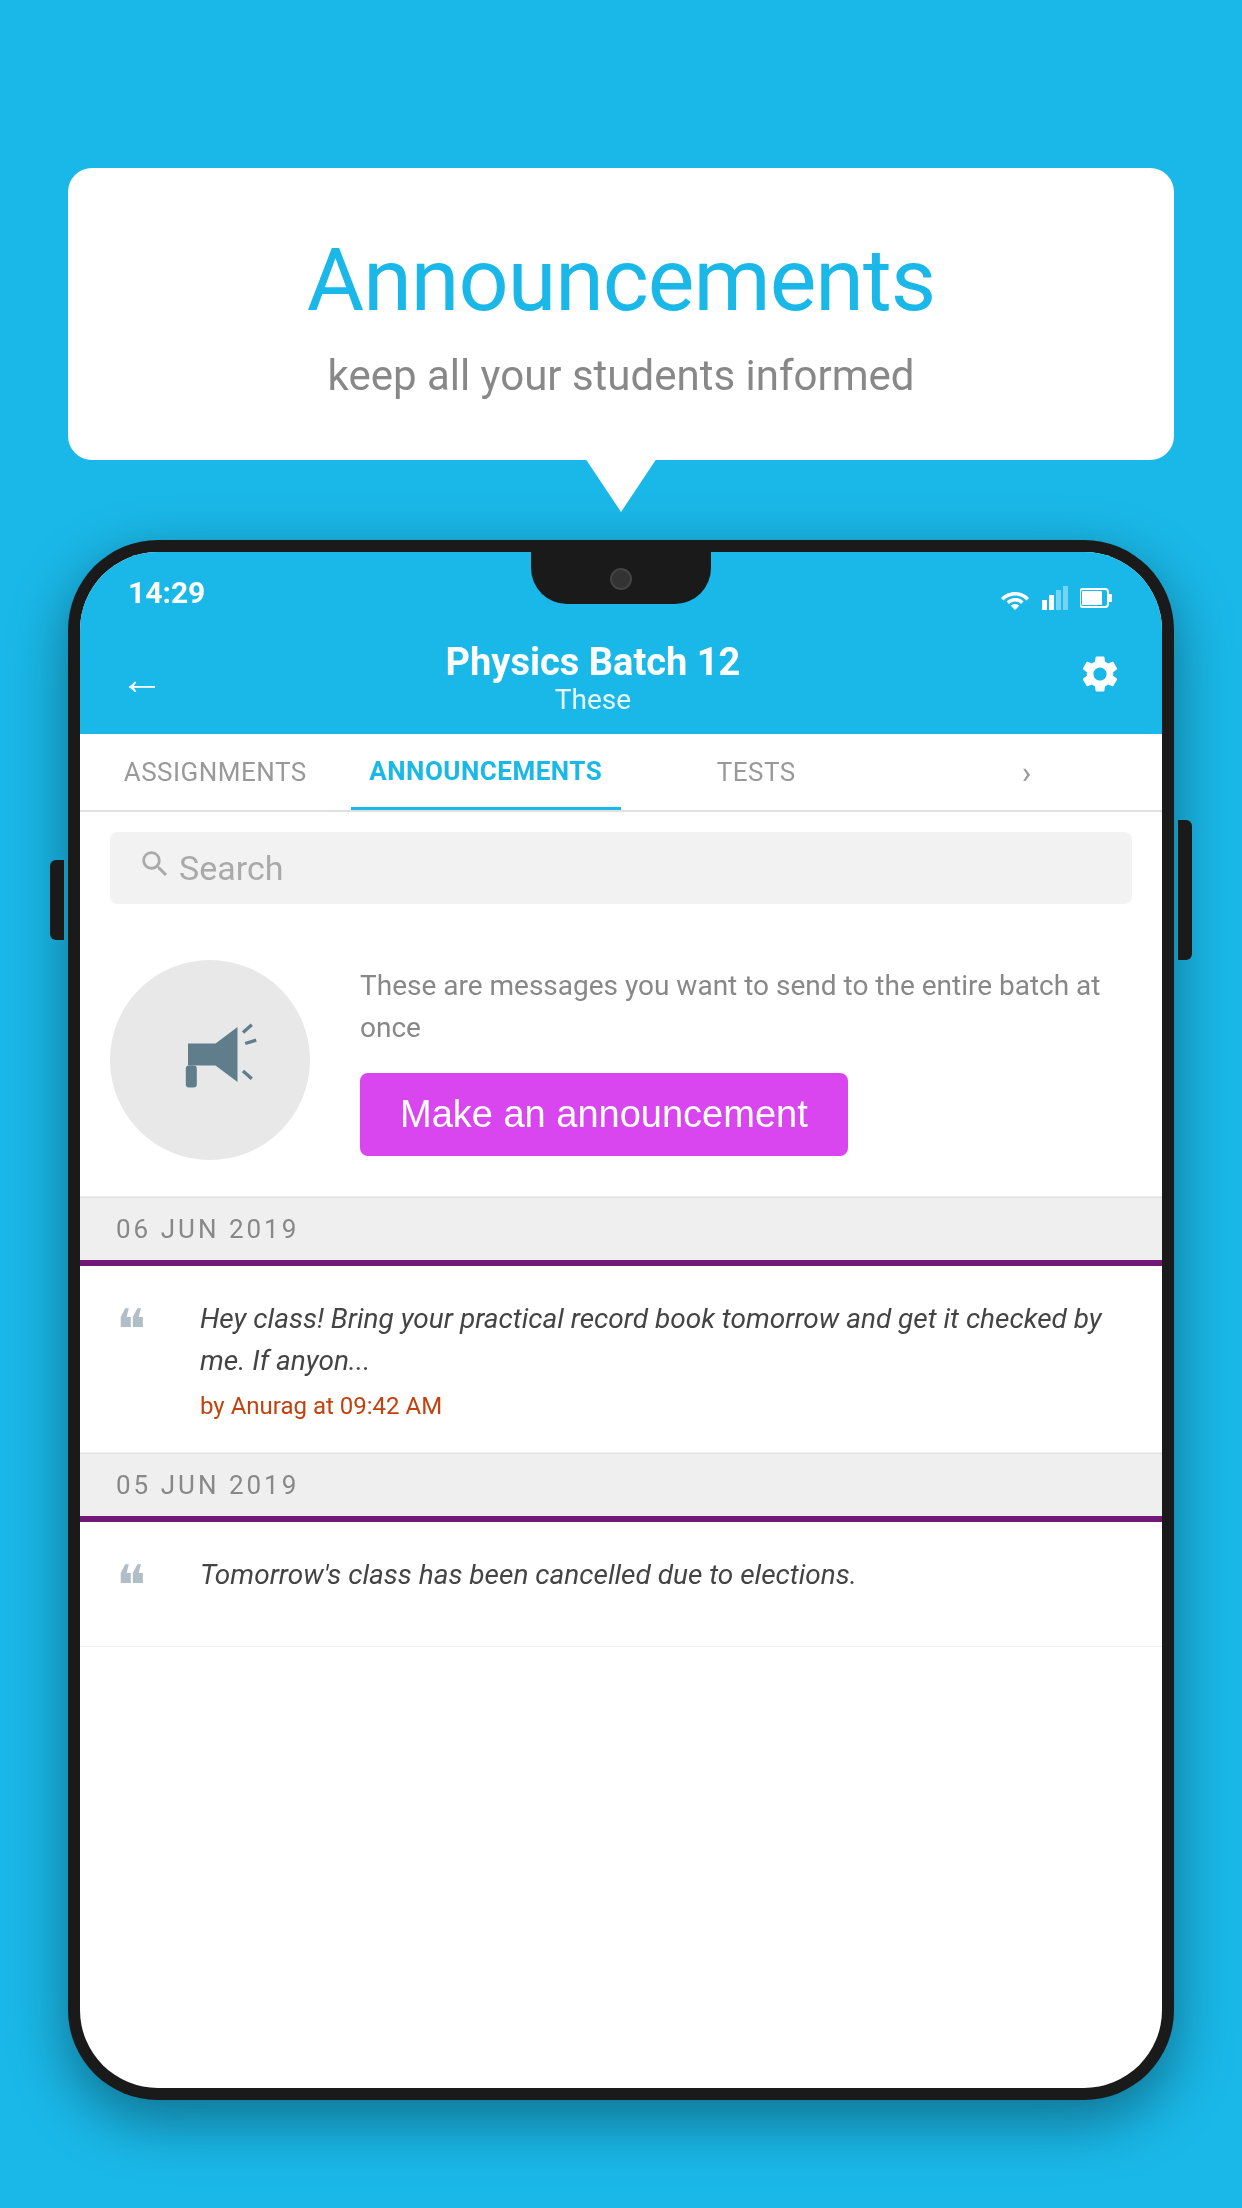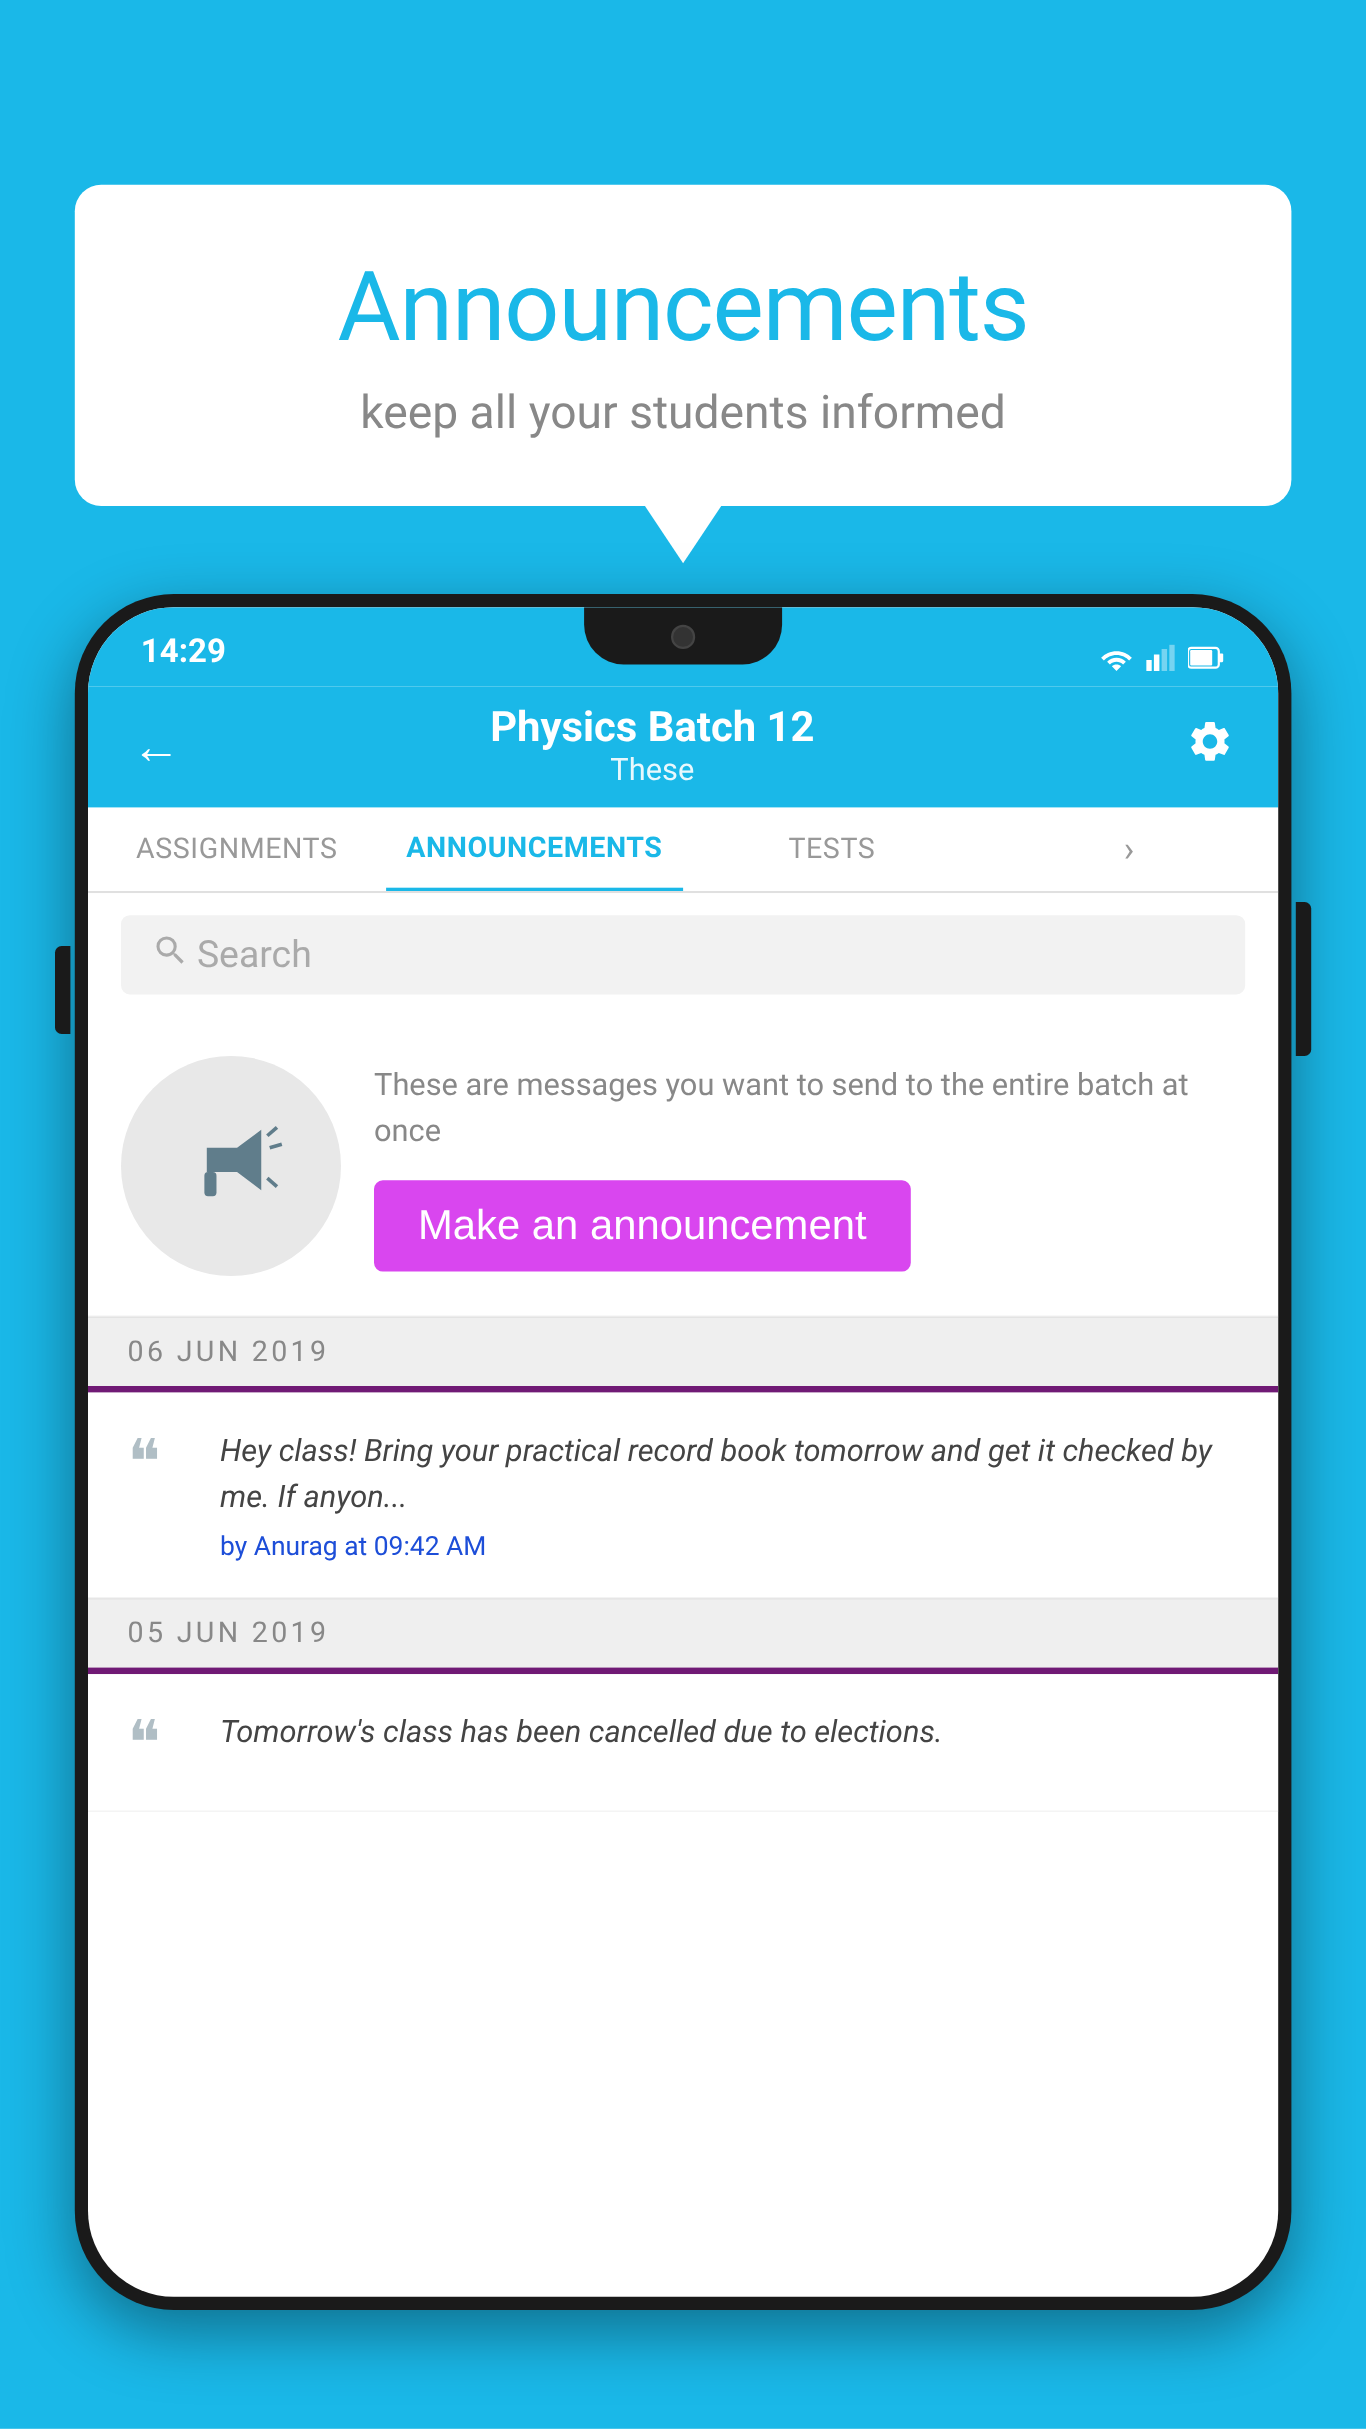--- a/index.html
+++ b/index.html
@@ -275,20 +275,21 @@
       flex-shrink: 0;
     }
 
     .promo-icon-circle svg {
       width: 110px;
       height: 110px;
     }
 
     .promo-content {
       flex: 1;
+      margin-left: 20px;
     }
 
     .promo-text {
       color: #888;
       font-size: 28px;
       line-height: 1.5;
       margin-bottom: 24px;
     }
 
     .make-announcement-btn {
@@ -341,21 +342,21 @@
     .announcement-text {
       font-size: 28px;
       color: #444;
       font-style: italic;
       line-height: 1.5;
       margin-bottom: 10px;
     }
 
     .announcement-author {
       font-size: 24px;
-      color: #1d4ed8;
+      color: #c2410c;
     }
   </style>
 </head>
 <body>
 
 <div class="speech-bubble-container">
   <div class="speech-bubble">
     <div class="speech-bubble-title">Announcements</div>
     <div class="speech-bubble-subtitle">keep all your students informed</div>
   </div>

